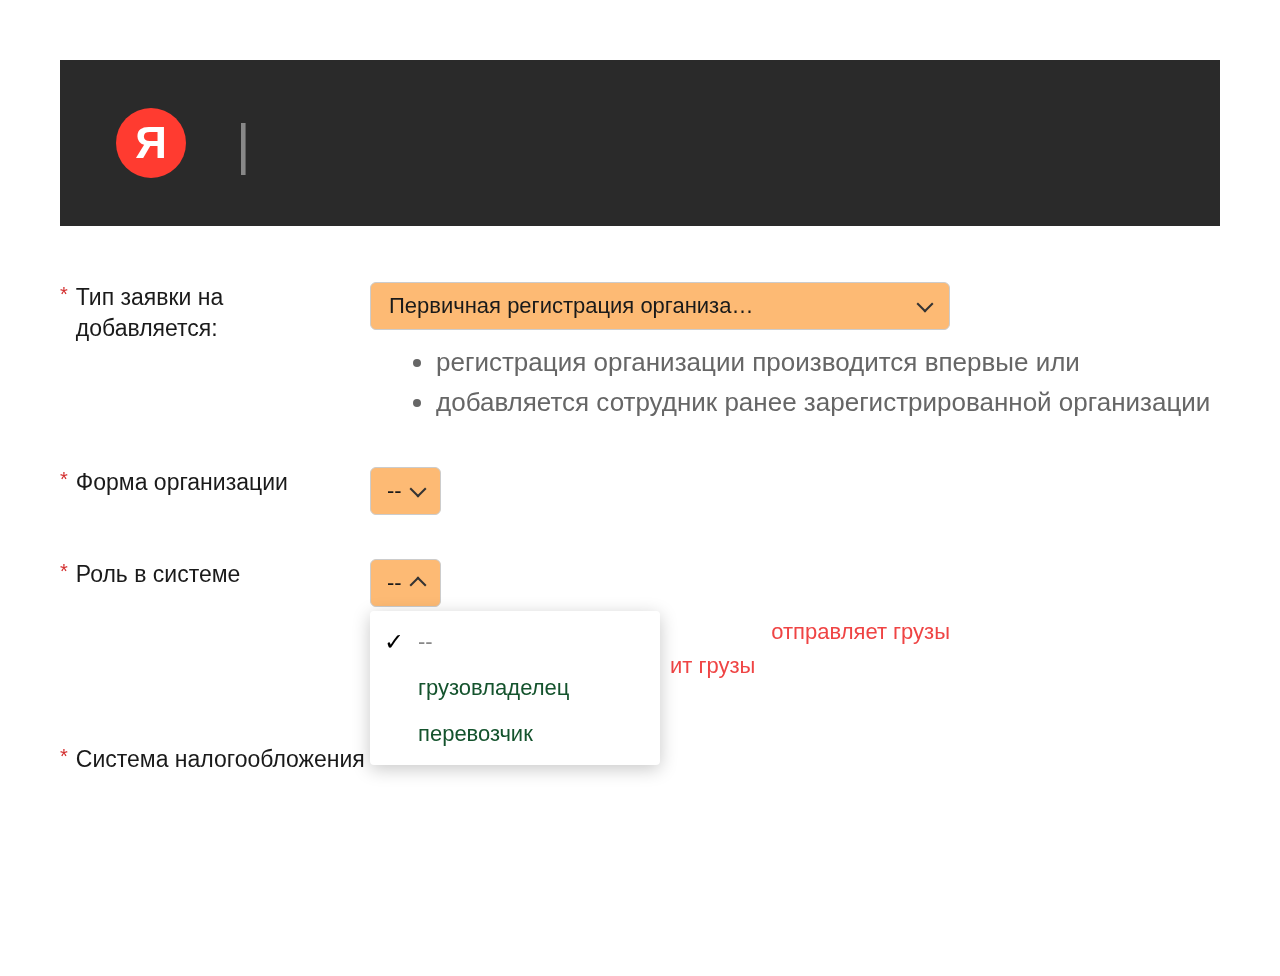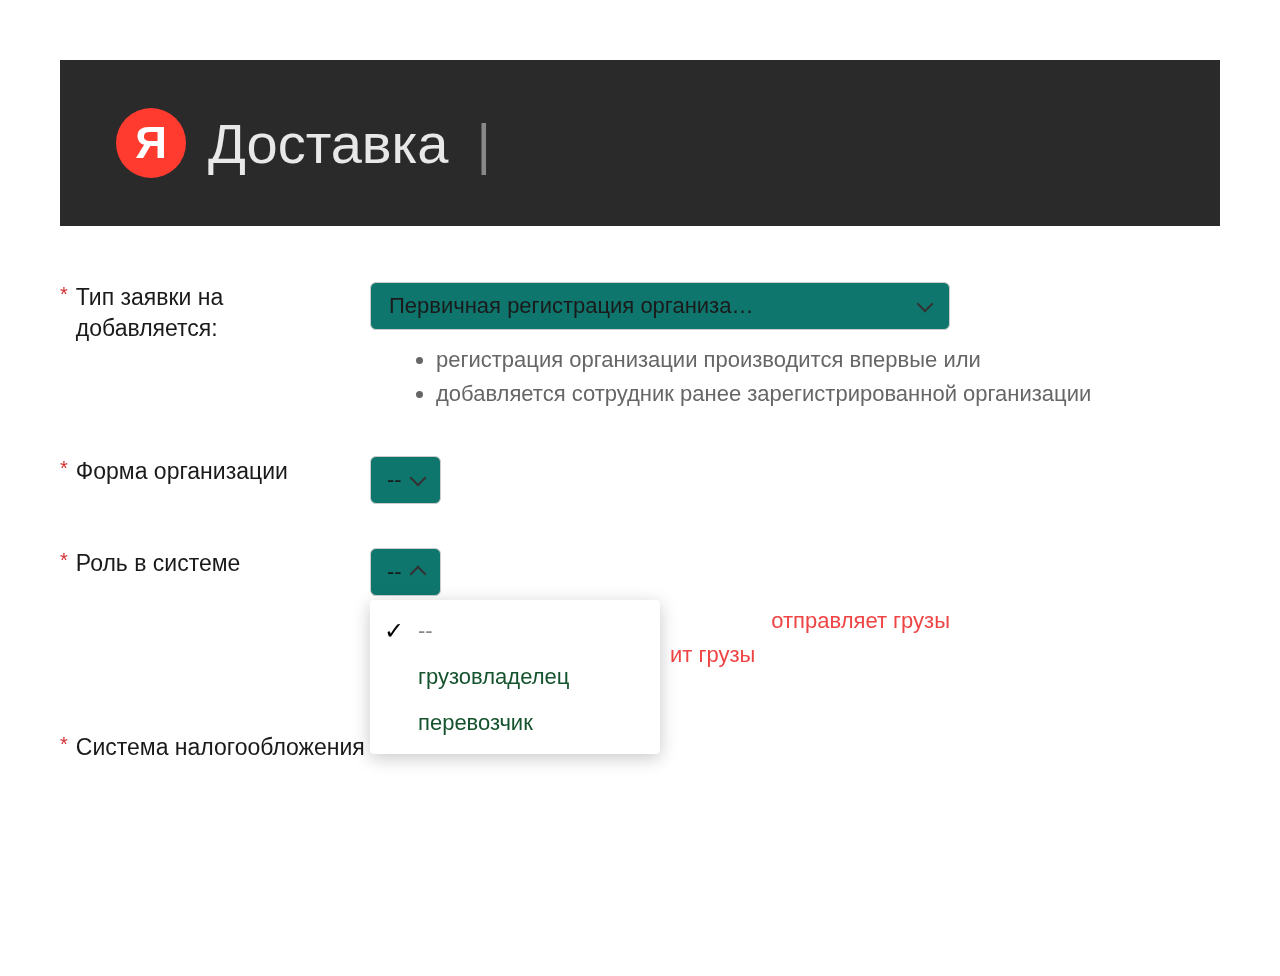--- a/index.html
+++ b/index.html
@@ -75,21 +75,21 @@
       min-width: 0;
     }
     
     .select-box {
       border: 1px solid #ccc;
       border-radius: 6px;
       padding: 10px 50px 10px 18px;
       font-size: 22px;
       display: inline-flex;
       align-items: center;
-      background: #0f766e;
+      background: #fdba74;
       cursor: pointer;
       position: relative;
       gap: 8px;
     }
     
     .select-wide {
       width: 580px;
       max-width: 100%;
       white-space: nowrap;
       overflow: hidden;
@@ -126,21 +126,21 @@
       right: 18px;
       top: 50%;
       margin-top: -8px;
     }
     
     .help-list {
       list-style: disc;
       padding-left: 66px;
       margin-top: 14px;
       color: #666;
-      font-size: 22px;
+      font-size: 26px;
       line-height: 1.45;
     }
     
     .help-list li {
       margin-bottom: 2px;
     }
     
     .help-text-block {
       color: #ef4444;
       font-size: 22px;
@@ -188,21 +188,20 @@
     .help-behind {
       position: relative;
       z-index: 1;
     }
   </style>
 </head>
 <body>
 
 <div class="header-banner">
   <span class="logo-badge">Я</span>
-  <span>Доставка</span>
   <span class="header-divider">|</span>
 </div>
 
 <div class="form-row">
   <div class="form-label-col">
     <span class="required-star">*</span>
     <span>Тип заявки на добавляется:</span>
   </div>
   <div class="form-control-col">
     <div class="select-box select-wide">

